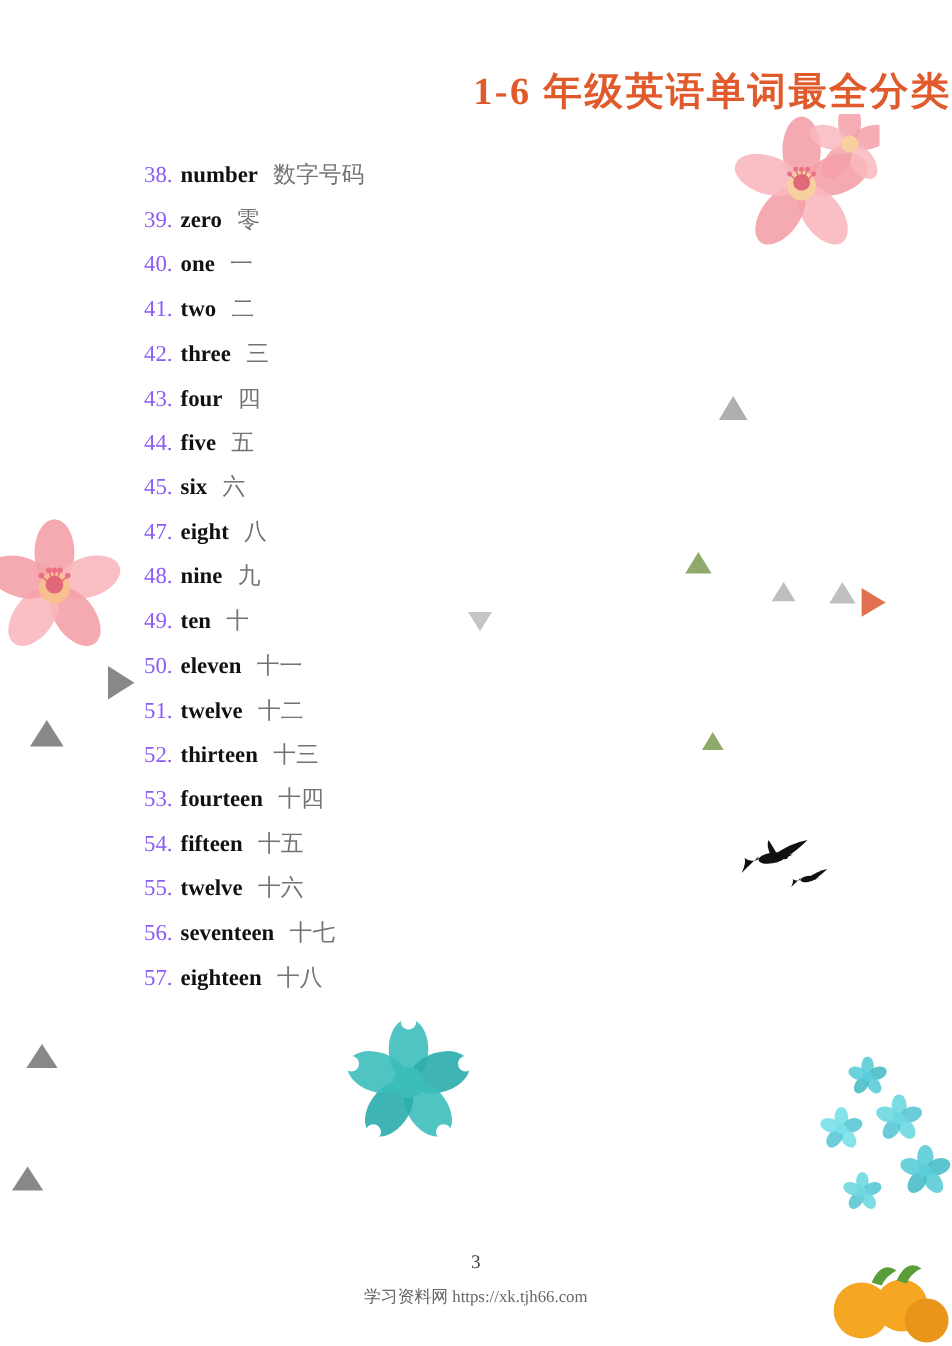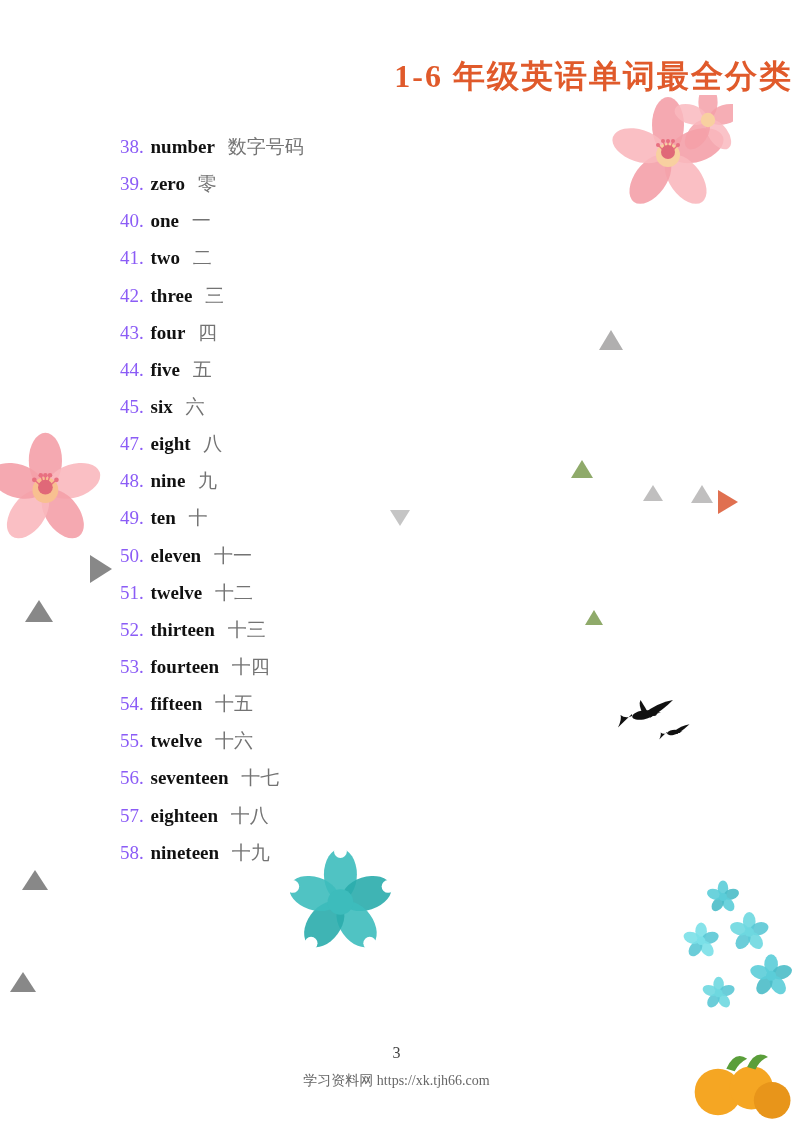--- a/index.html
+++ b/index.html
@@ -242,21 +242,20 @@
       <div class="word-item"><span class="num">48.</span><span class="en"> nine</span><span class="cn"> 九</span></div>
       <div class="word-item"><span class="num">49.</span><span class="en"> ten</span><span class="cn"> 十</span></div>
       <div class="word-item"><span class="num">50.</span><span class="en"> eleven</span><span class="cn"> 十一</span></div>
       <div class="word-item"><span class="num">51.</span><span class="en"> twelve</span><span class="cn"> 十二</span></div>
       <div class="word-item"><span class="num">52.</span><span class="en"> thirteen</span><span class="cn"> 十三</span></div>
       <div class="word-item"><span class="num">53.</span><span class="en"> fourteen</span><span class="cn"> 十四</span></div>
       <div class="word-item"><span class="num">54.</span><span class="en"> fifteen</span><span class="cn"> 十五</span></div>
       <div class="word-item"><span class="num">55.</span><span class="en"> twelve</span><span class="cn"> 十六</span></div>
       <div class="word-item"><span class="num">56.</span><span class="en"> seventeen</span><span class="cn"> 十七</span></div>
       <div class="word-item"><span class="num">57.</span><span class="en"> eighteen</span><span class="cn"> 十八</span></div>
-      <div class="word-item"><span class="num">58.</span><span class="en"> nineteen</span><span class="cn"> 十九</span></div>
     </div>
 
   <div class="tri tri-gray-1"></div>
   <div class="tri tri-gray-2"></div>
   <div class="tri tri-gray-3"></div>
   <div class="tri tri-gray-4"></div>
   <div class="tri tri-green-1"></div>
   <div class="tri tri-green-2"></div>
   <div class="tri tri-gray-5"></div>
   <div class="tri tri-dark-1"></div>

